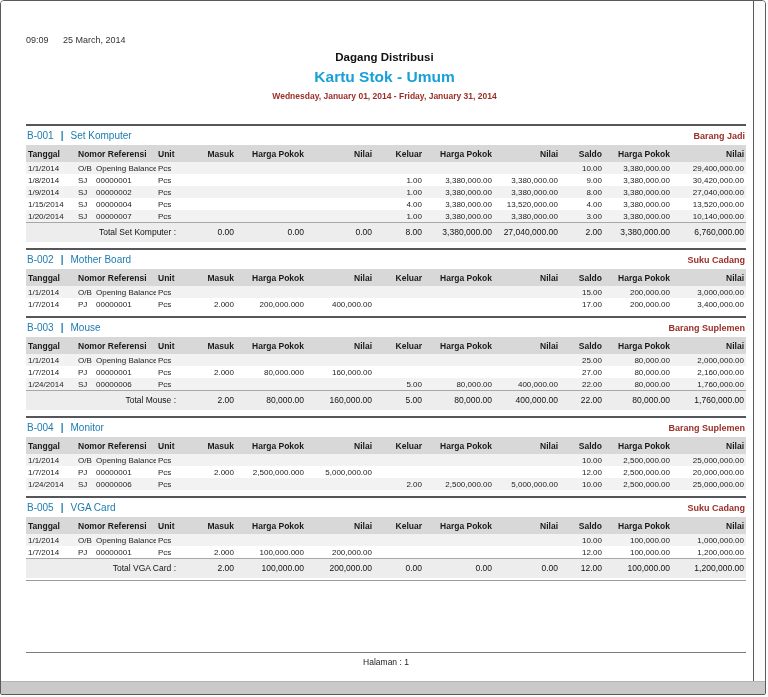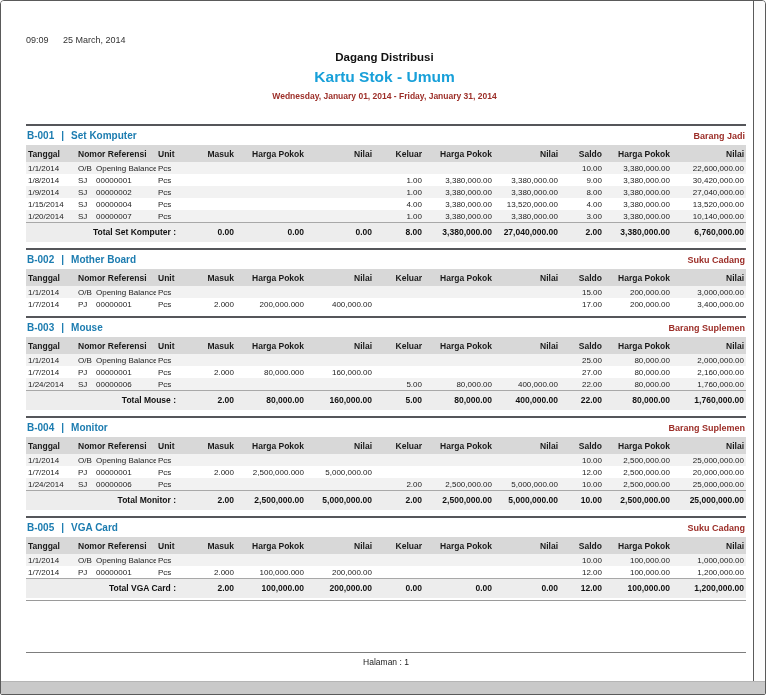--- a/index.html
+++ b/index.html
@@ -20,32 +20,32 @@
   .timestamp{font-size:9px; color:#333;}
   .timestamp .t-date{margin-left:12px;}
   .report-header{text-align:center;}
   .company{font-size:11.5px; font-weight:bold; margin-top:6px; color:#111;}
   .report-title{font-size:15.5px; font-weight:bold; margin-top:5px; color:var(--title-blue);}
   .period{font-size:8.5px; font-weight:bold; margin-top:5px; color:var(--accent-red);}
   #sections{margin-top:23px; width:720px;}
   .section{border-top:2px solid var(--line-dark); margin-bottom:6px;}
   .section:last-child{border-bottom:1px solid #9a9a9a; padding-bottom:2px;}
   .sec-head{display:flex; align-items:baseline; padding:4px 1px 4px 1px;}
-  .sec-code,.sec-title{font-size:10px; font-weight:bold; color:var(--section-blue);}
+  .sec-code,.sec-title{font-size:10px; font-weight:normal; color:var(--section-blue);}
   .sec-pipe{font-size:10px; font-weight:bold; color:var(--section-blue); margin:0 7px;}
   .sec-cat{margin-left:auto; font-size:9px; font-weight:bold; color:var(--accent-red);}
   table{border-collapse:collapse; table-layout:fixed; width:720px;}
   th{background:var(--header-band-gray); font-size:8.5px; font-weight:bold; text-align:left;
      padding:4px 2px 3px 2px; color:#1a1a1a; white-space:nowrap; overflow:hidden;}
   th.num{text-align:right;}
   td{font-size:8px; padding:1.5px 2px; white-space:nowrap; overflow:hidden; color:#222;}
   td.num{text-align:right;}
   tbody tr.stripe td{background:var(--stripe-gray);}
   tr.total td{background:var(--total-band-gray); border-top:1px solid #a8a8a8;
-     font-weight:bold; font-size:8.5px; padding:4px 2px 5px 2px; color:#111;}
+     font-weight:normal; font-size:8.5px; padding:4px 2px 5px 2px; color:#111;}
   tr.total td.total-label{text-align:right; padding-right:14px;}
   .footer{position:absolute; bottom:14px; left:25px; width:720px;
      border-top:1px solid #7d7d7d; padding-top:4px; font-size:8.5px; color:#222;text-align:center;}
 </style>
 </head>
 <body>
 
 <div class="window">
   <div class="page">
 
@@ -107,21 +107,21 @@
        <td>Opening Balance:</td>
        <td>Pcs</td>
                 <td class="num"></td>
                 <td class="num"></td>
                 <td class="num"></td>
                 <td class="num"></td>
                 <td class="num"></td>
                 <td class="num"></td>
                 <td class="num">10.00</td>
                 <td class="num">3,380,000.00</td>
-                <td class="num">22,600,000.00</td>
+                <td class="num">29,400,000.00</td>
               </tr>
               <tr class="">
        <td>1/8/2014</td>
        <td>SJ</td>
        <td>00000001</td>
        <td>Pcs</td>
                 <td class="num"></td>
                 <td class="num"></td>
                 <td class="num"></td>
                 <td class="num">1.00</td>
@@ -442,32 +442,20 @@
                 <td class="num"></td>
                 <td class="num"></td>
                 <td class="num"></td>
                 <td class="num">2.00</td>
                 <td class="num">2,500,000.00</td>
                 <td class="num">5,000,000.00</td>
                 <td class="num">10.00</td>
                 <td class="num">2,500,000.00</td>
                 <td class="num">25,000,000.00</td>
               </tr>
-              <tr class="total">
-       <td colspan="4" class="total-label">Total Monitor :</td>
-                <td class="num">2.00</td>
-                <td class="num">2,500,000.00</td>
-                <td class="num">5,000,000.00</td>
-                <td class="num">2.00</td>
-                <td class="num">2,500,000.00</td>
-                <td class="num">5,000,000.00</td>
-                <td class="num">10.00</td>
-                <td class="num">2,500,000.00</td>
-                <td class="num">25,000,000.00</td>
-              </tr>
             </tbody>
           </table>
         </div>
         <div class="section">
           <div class="sec-head">
        <span class="sec-code">B-005</span>
        <span class="sec-pipe">|</span>
        <span class="sec-title">VGA Card</span>
        <span class="sec-cat">Suku Cadang</span>
      </div>

